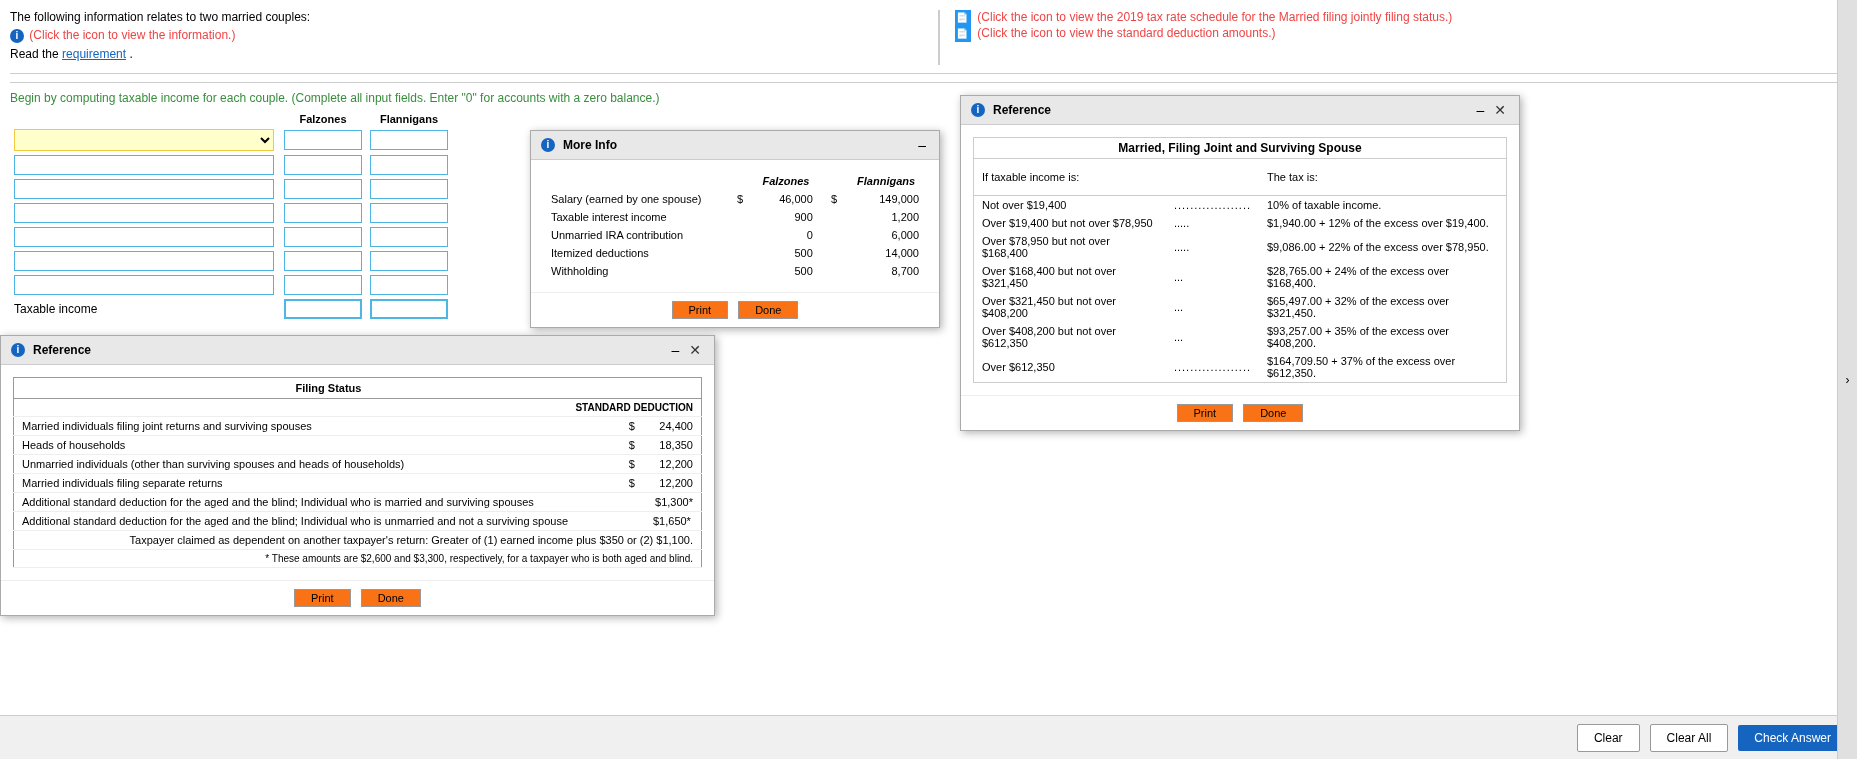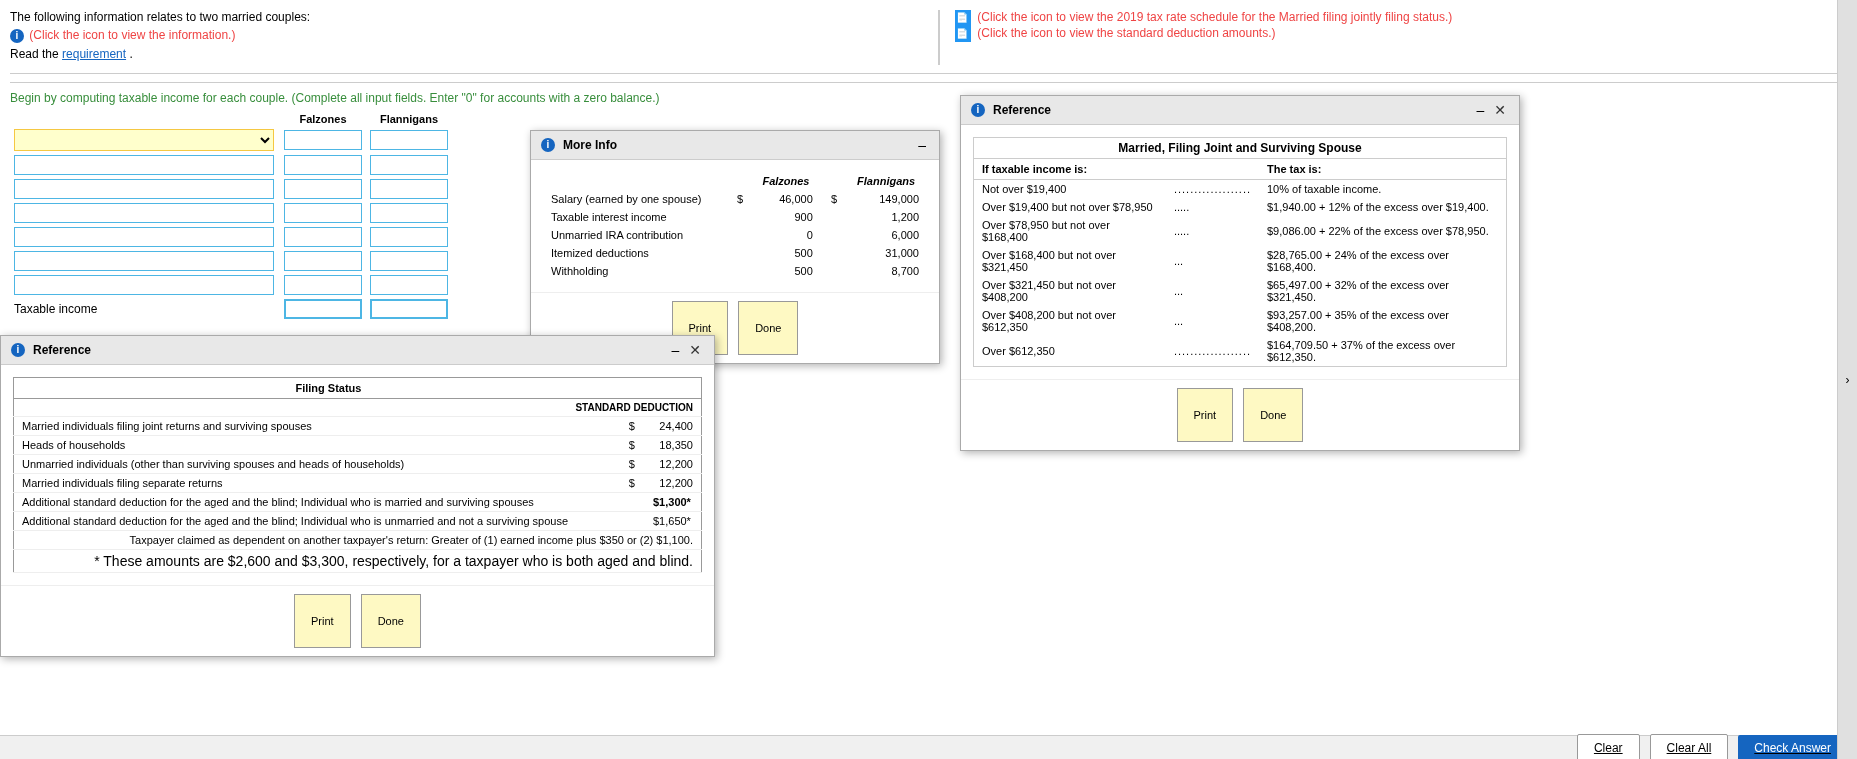--- a/index.html
+++ b/index.html
@@ -38,29 +38,28 @@
     select.dropdown { width: 260px; height: 22px; border: 1px solid #f5c842; background: #ffffcc; font-size: 11px; }
     input.field { width: 78px; height: 20px; border: 1px solid #4db6e4; font-size: 11px; }
     
     .taxable-label { font-size: 12px; font-weight: normal; }
     
     .bottom-bar {
       position: absolute;
       bottom: 0;
       left: 0;
       right: 0;
-      height: 24px;
+      height: 44px;
       background: #f0f0f0;
       border-top: 1px solid #ccc;
       display: flex;
       align-items: center;
       justify-content: flex-end;
       padding: 0 10px;
       gap: 10px;
-      text-decoration: underline;
     }
     
     .btn-clear-all {
       padding: 6px 16px;
       background: white;
       border: 1px solid #999;
       font-size: 12px;
       cursor: pointer;
       border-radius: 2px;
     }
@@ -111,22 +110,22 @@
     .more-info-table td:not(:first-child) { text-align: right; }
     
     .popup-footer {
       padding: 8px 12px;
       display: flex;
       justify-content: center;
       gap: 10px;
       border-top: 1px solid #eee;
     }
     .btn-print, .btn-done {
-      padding: 20px 16px;
-      background: #fef9c3;
+      padding: 2px 16px;
+      background: #f97316;
       border: 1px solid #999;
       font-size: 11px;
       cursor: pointer;
       border-radius: 0;
     }
     
     
     .ref-std-popup {
       left: 0px;
       top: 335px;
@@ -141,21 +140,21 @@
     .table-title { text-align: center; font-size: 12px; font-weight: bold; padding: 4px; border-bottom: 1px solid #999; }
     
     
     .ref-tax-popup {
       left: 960px;
       top: 95px;
       width: 560px;
     }
     
     .tax-table { border-collapse: collapse; width: 100%; font-size: 11px; border: 1px solid #ccc; }
-    .tax-table th { padding: 4px 8px; text-align: left; border-bottom: 1px solid #ccc; font-weight: bold; }
+    .tax-table th { padding: 12px 8px; text-align: left; border-bottom: 1px solid #ccc; font-weight: normal; }
     .tax-table td { padding: 3px 8px; }
     .tax-title { text-align: center; font-size: 12px; font-weight: bold; padding: 6px; border-bottom: 1px solid #ccc; }
     
     .nav-arrow {
       position: absolute;
       right: 0;
       bottom: 0;
       width: 20px;
       height: 759px;
       background: #e0e0e0;
@@ -312,21 +311,21 @@
             <td></td>
             <td>0</td>
             <td></td>
             <td>6,000</td>
           </tr>
           <tr>
             <td>Itemized deductions</td>
             <td></td>
             <td>500</td>
             <td></td>
-            <td>31,000</td>
+            <td>14,000</td>
           </tr>
           <tr>
             <td>Withholding</td>
             <td></td>
             <td>500</td>
             <td></td>
             <td>8,700</td>
           </tr>
         </tbody>
       </table>
@@ -376,32 +375,32 @@
             <td style="text-align:right;">12,200</td>
           </tr>
           <tr>
             <td>Married individuals filing separate returns</td>
             <td style="text-align:right;">$</td>
             <td style="text-align:right;">12,200</td>
           </tr>
           <tr>
             <td>Additional standard deduction for the aged and the blind; Individual who is married and surviving spouses</td>
             <td></td>
-            <td style="text-align:center;font-weight:bold;">$1,300*</td>
+            <td style="text-align:right;">$1,300*</td>
           </tr>
           <tr>
             <td>Additional standard deduction for the aged and the blind; Individual who is unmarried and not a surviving spouse</td>
             <td></td>
             <td style="text-align:center;">$1,650*</td>
           </tr>
           <tr style="border-top:1px solid #999;">
             <td colspan="3">Taxpayer claimed as dependent on another taxpayer's return: Greater of (1) earned income plus $350 or (2) $1,100.</td>
           </tr>
           <tr>
-            <td colspan="3" style="font-size:14px;">* These amounts are $2,600 and $3,300, respectively, for a taxpayer who is both aged and blind.</td>
+            <td colspan="3" style="font-size:10px;">* These amounts are $2,600 and $3,300, respectively, for a taxpayer who is both aged and blind.</td>
           </tr>
         </tbody>
       </table>
     </div>
     <div class="popup-footer">
       <button class="btn-print">Print</button>
       <button class="btn-done">Done</button>
     </div>
   </div>
 

